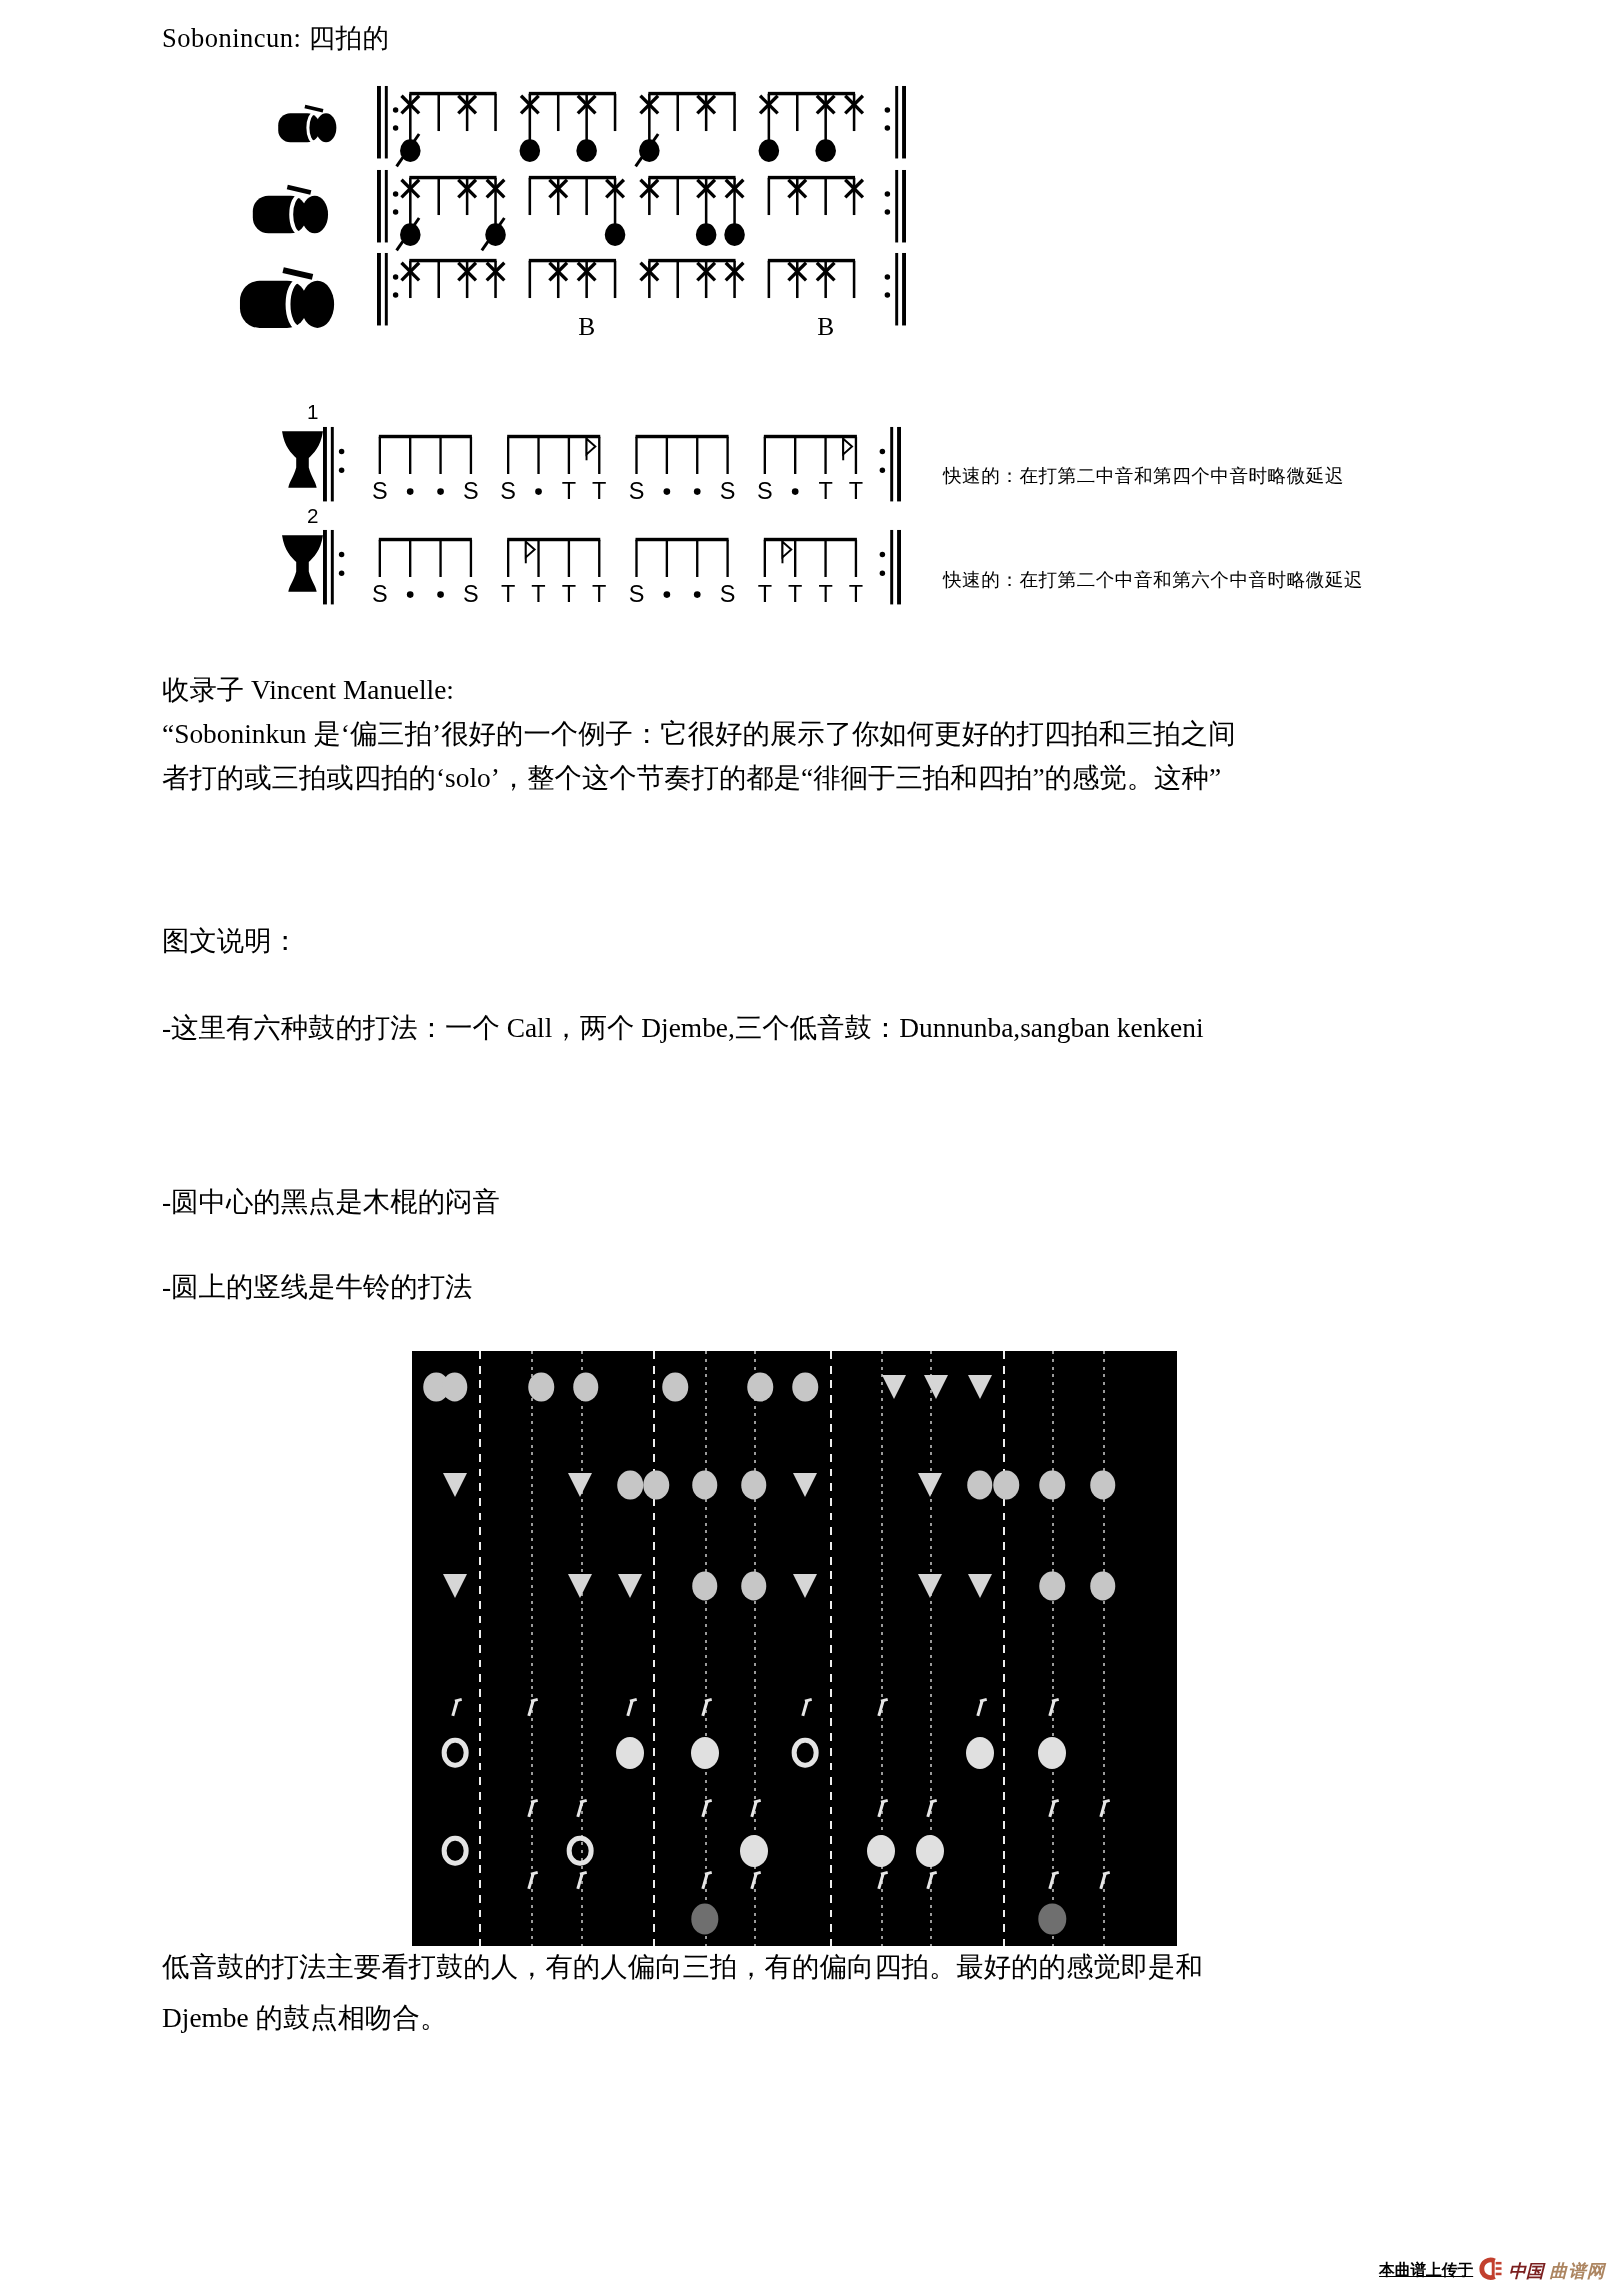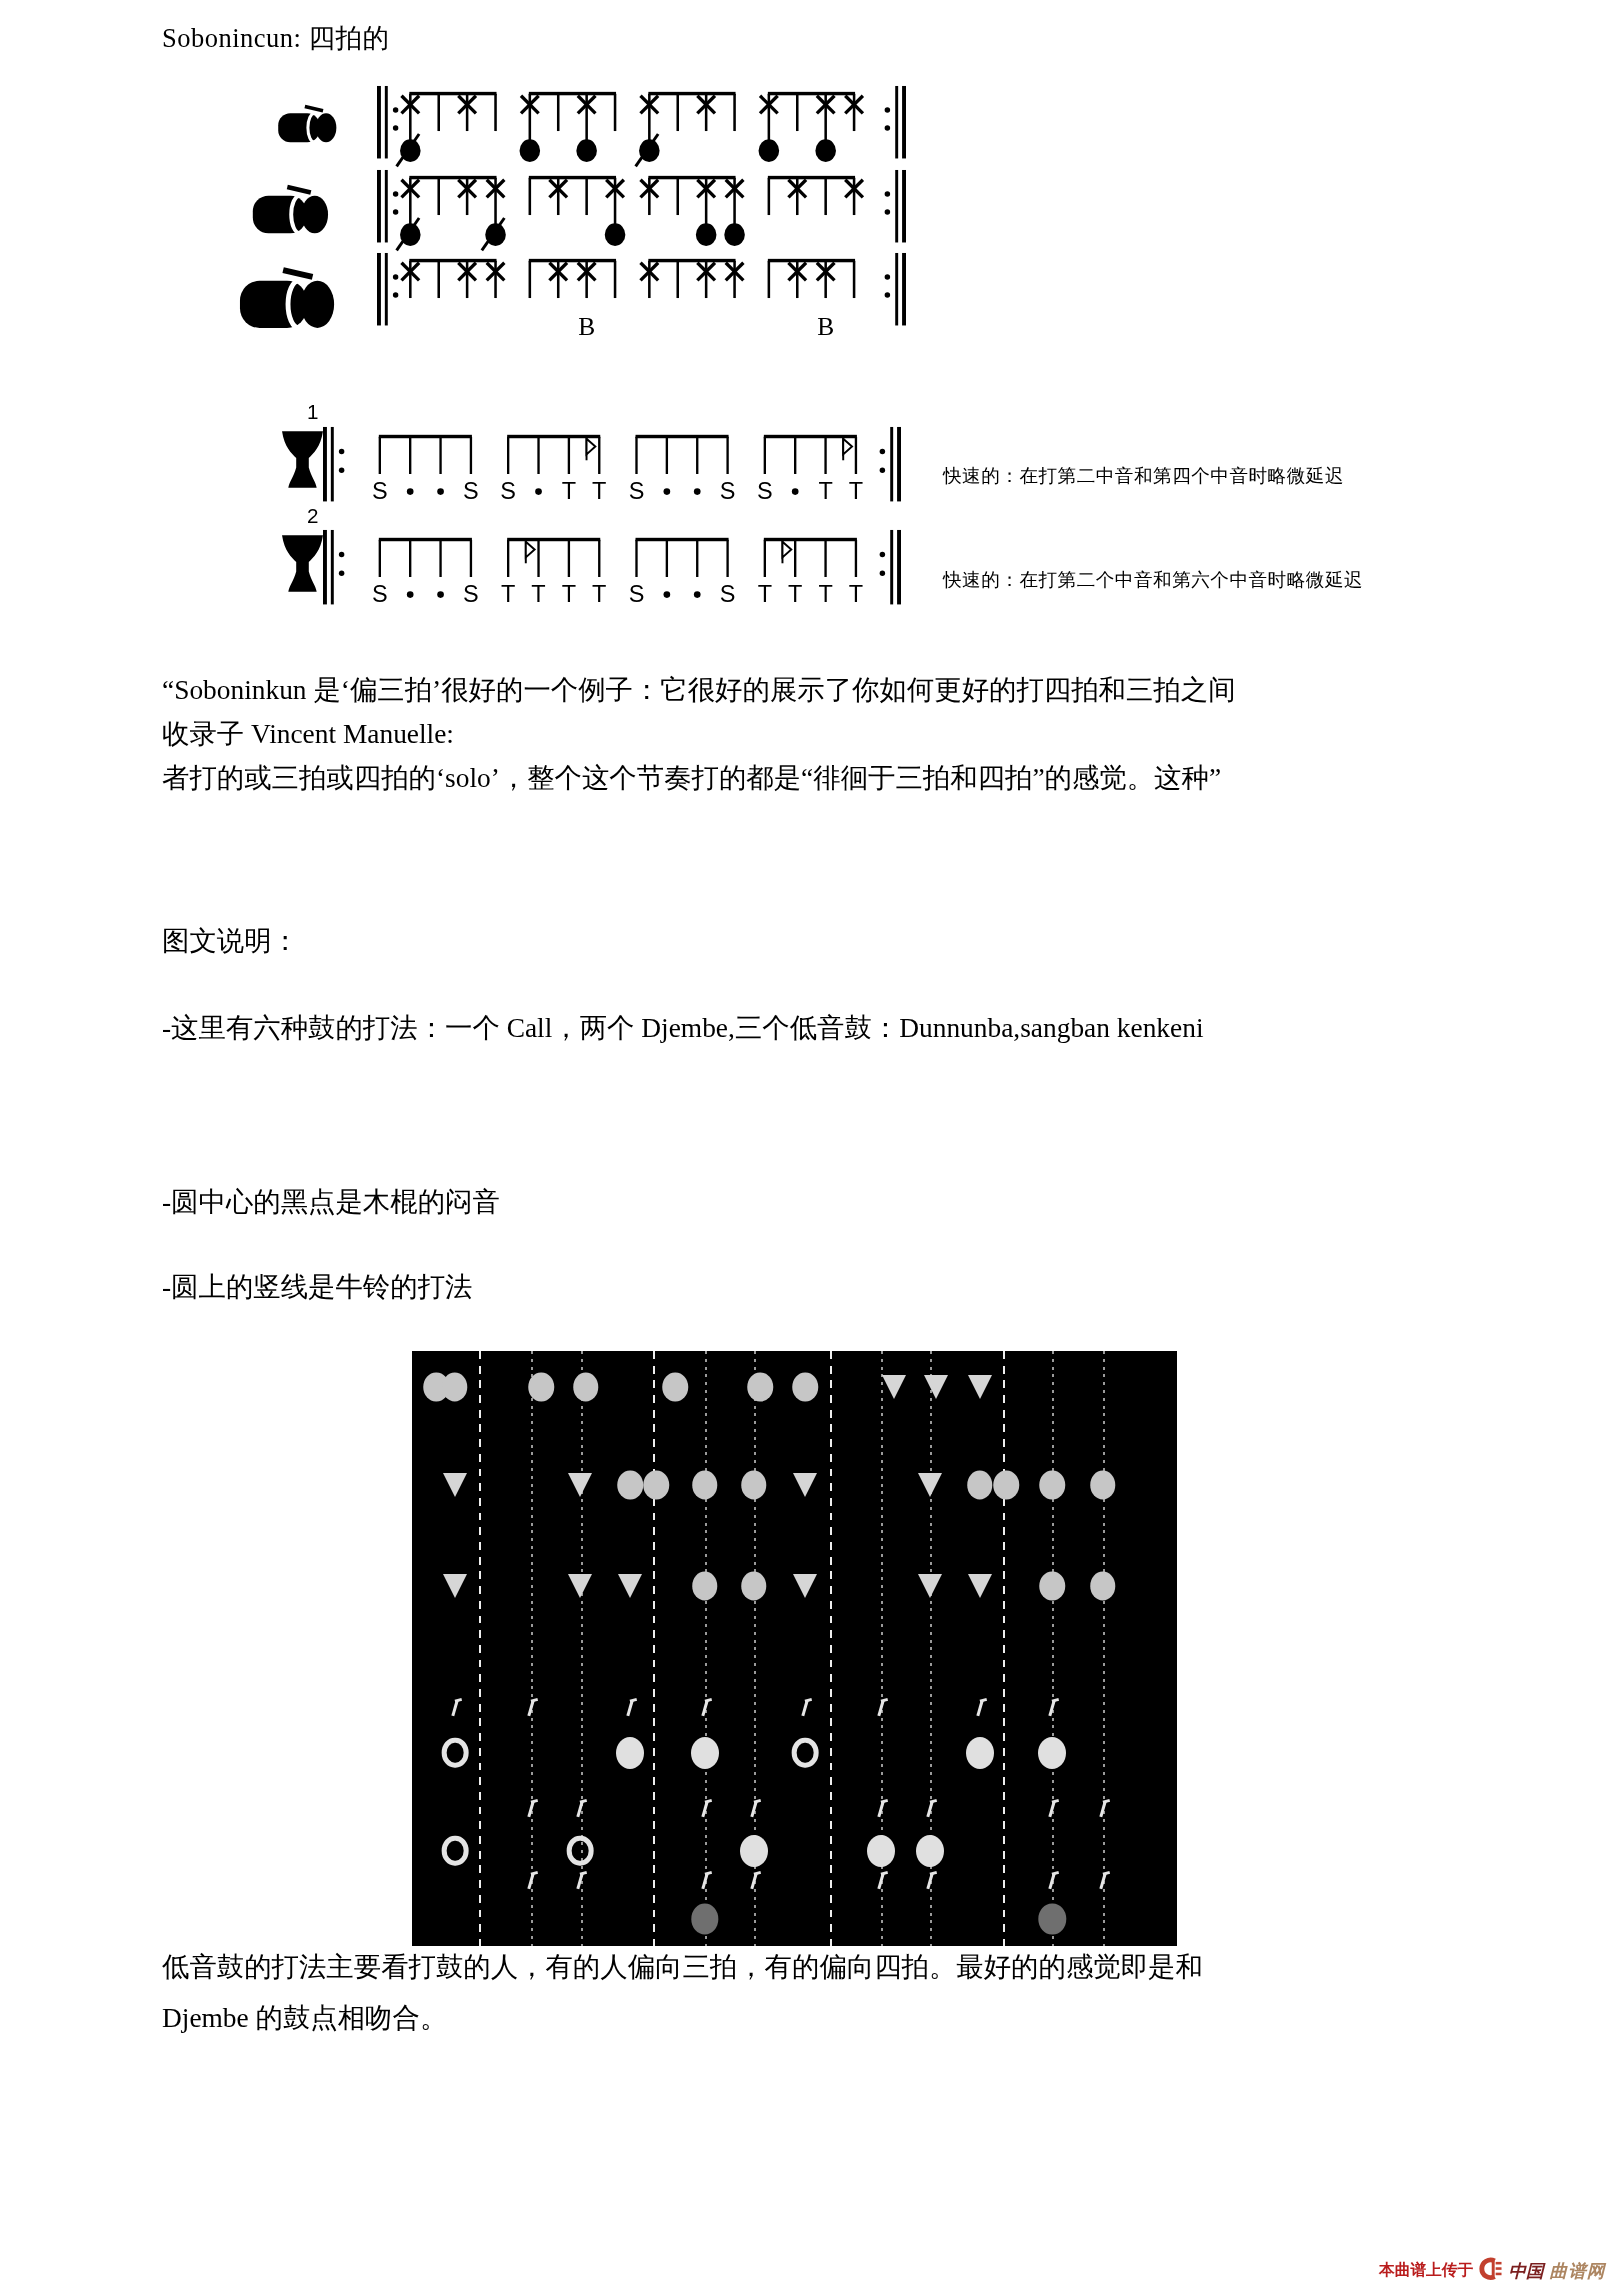--- a/index.html
+++ b/index.html
@@ -28,41 +28,41 @@
   .sym-ring{width:16.7px;height:20.6px;border:5.9px solid #e4e4e4;border-radius:50%;background:transparent;}
   .sym-dim{width:27.4px;height:31px;border-radius:50%;background:#6f6f6f;}
   .sym-triangle{width:0;height:0;border-left:12.7px solid transparent;border-right:12.7px solid transparent;
                 border-top:24.5px solid #d6d6d6;background:none;}
   .sym-tick{width:2.9px;height:15.7px;background:#e6e6e6;transform:translate(-50%,-50%) rotate(16deg);}
   .sym-tick::after{content:"";position:absolute;left:-1px;top:-2px;width:6.9px;height:2.9px;background:#e6e6e6;
                    transform:rotate(-30deg);}
   
   #watermark{right:15.7px;top:2257px;display:flex;align-items:center;gap:5.9px;
              font-family:"Liberation Sans",sans-serif;}
-  #wm-prefix{font-size:15.7px;font-weight:bold;color:#b91c1c;}
+  #wm-prefix{font-size:15.7px;font-weight:bold;color:#000000;text-decoration:underline;}
   #wm-strong{font-size:17.6px;font-weight:bold;font-style:italic;color:#7b1f1f;}
   #wm-light{font-size:17.6px;font-weight:bold;font-style:italic;color:#ad8662;letter-spacing:1px;}
 </style>
 </head>
 <body>
 
 <div id="page">
 
   <div class="abs" id="title">Sobonincun:  四拍的</div>
 
   <div id="dunun-area"></div>
 
   <div id="djembe-area"></div>
 
   <div class="abs annot" id="annot-0">快速的：在打第二中音和第四个中音时略微延迟</div>
   <div class="abs annot" id="annot-1">快速的：在打第二个中音和第六个中音时略微延迟</div>
 
   <div class="abs para">
+    <div>收录子  Vincent Manuelle:</div>
     <div>“Soboninkun  是‘偏三拍’很好的一个例子：它很好的展示了你如何更好的打四拍和三拍之间</div>
-    <div>收录子  Vincent Manuelle:</div>
     <div>者打的或三拍或四拍的‘solo’，整个这个节奏打的都是“徘徊于三拍和四拍”的感觉。这种”</div>
   </div>
 
   <div class="abs" id="caption-heading">图文说明：</div>
   <div class="abs bullet" id="bullet-0">-这里有六种鼓的打法：一个  Call，两个  Djembe,三个低音鼓：Dunnunba,sangban kenkeni</div>
   <div class="abs bullet" id="bullet-2">-圆中心的黑点是木棍的闷音</div>
   <div class="abs bullet" id="bullet-3">-圆上的竖线是牛铃的打法</div>
 
   <div class="abs" id="chart">
       <div class="gl gl-dash" style="left: 8.8%;"></div>

